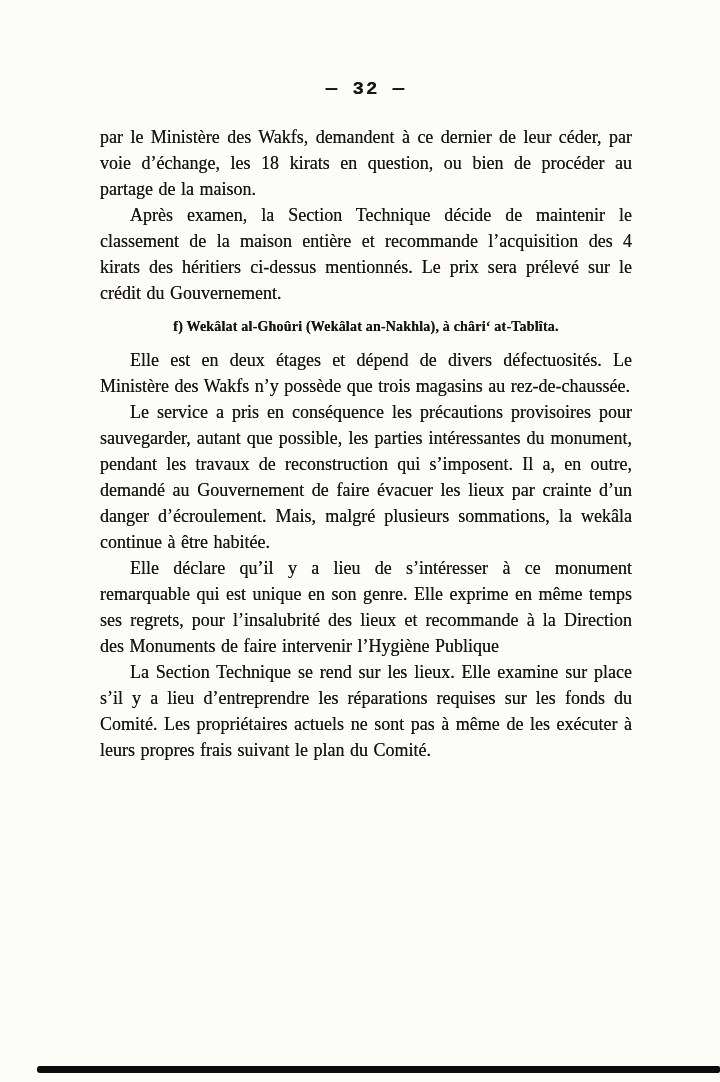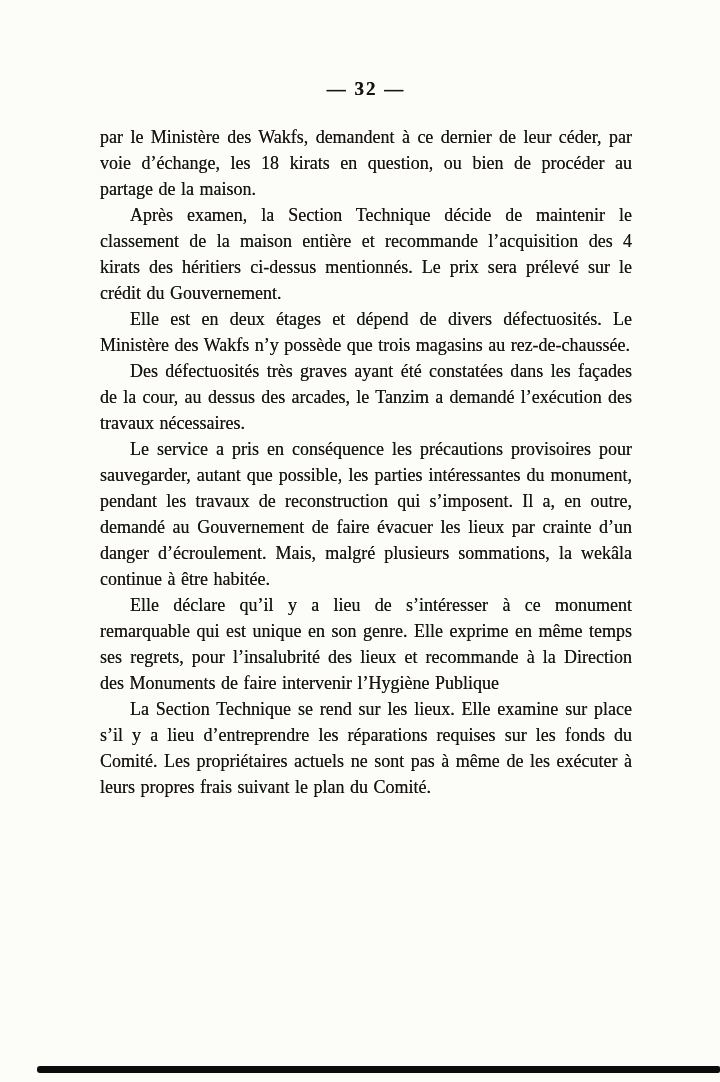--- a/index.html
+++ b/index.html
@@ -20,20 +20,21 @@
     width: 532px;
   }
   .page-number {
     text-align: center;
     font-size: 19px;
     font-weight: bold;
     letter-spacing: 2px;
     height: 24px;
     margin: 0 0 22px 0;
     text-shadow: 0 0 0.4px rgba(20,15,5,0.8);
+    font-family: Liberation Mono, monospace;
   }
   .para {
     margin: 0;
     font-size: 18px;
     line-height: 26px;
     text-align: justify;
     text-indent: 30px;
     word-spacing: 1px;
     text-shadow: 0 0 0.35px rgba(20,15,5,0.75);
   }
@@ -58,21 +59,21 @@
 </style>
 </head>
 <body>
 
 <div class="sheet">
   <div class="page-number">— 32 —</div>
 
   <p class="para first">par le Ministère des Wakfs, demandent à ce dernier de leur céder, par voie d’échange, les 18 kirats en question, ou bien de procéder au partage de la maison.</p>
   <p class="para">Après examen, la Section Technique décide de maintenir le classement de la maison entière et recommande l’acquisition des 4 kirats des héritiers ci-dessus mentionnés. Le prix sera prélevé sur le crédit du Gouvernement.</p>
 
+  <h2 class="section-heading">f) Wekâlat al-Ghoûri (Wekâlat an-Nakhla), à châri‘ at-Tablîta.</h2>
 
   <p class="para">Elle est en deux étages et dépend de divers défectuosités. Le Ministère des Wakfs n’y possède que trois magasins au rez-de-chaussée.</p>
-  <p class="para">Des défectuosités très graves ayant été constatées dans les façades de la cour, au dessus des arcades, le Tanzim a demandé l’exécution des travaux nécessaires.</p>
   <p class="para">Le service a pris en conséquence les précautions provisoires pour sauvegarder, autant que possible, les parties intéressantes du monument, pendant les travaux de reconstruction qui s’imposent. Il a, en outre, demandé au Gouvernement de faire évacuer les lieux par crainte d’un danger d’écroulement. Mais, malgré plusieurs sommations, la wekâla continue à être habitée.</p>
   <p class="para">Elle déclare qu’il y a lieu de s’intéresser à ce monument remarquable qui est unique en son genre. Elle exprime en même temps ses regrets, pour l’insalubrité des lieux et recommande à la Direction des Monuments de faire intervenir l’Hygiène Publique</p>
   <p class="para">La Section Technique se rend sur les lieux. Elle examine sur place s’il y a lieu d’entreprendre les réparations requises sur les fonds du Comité. Les propriétaires actuels ne sont pas à même de les exécuter à leurs propres frais suivant le plan du Comité.</p>
 </div>
 
 <div class="scan-edge"></div>
 
 </body></html>

